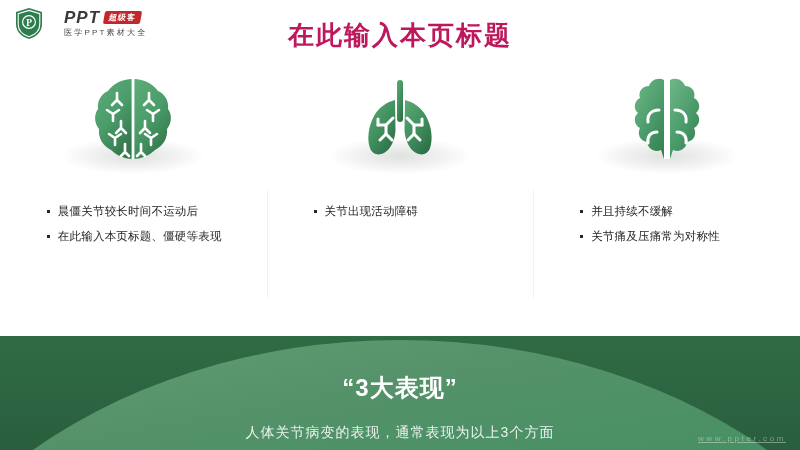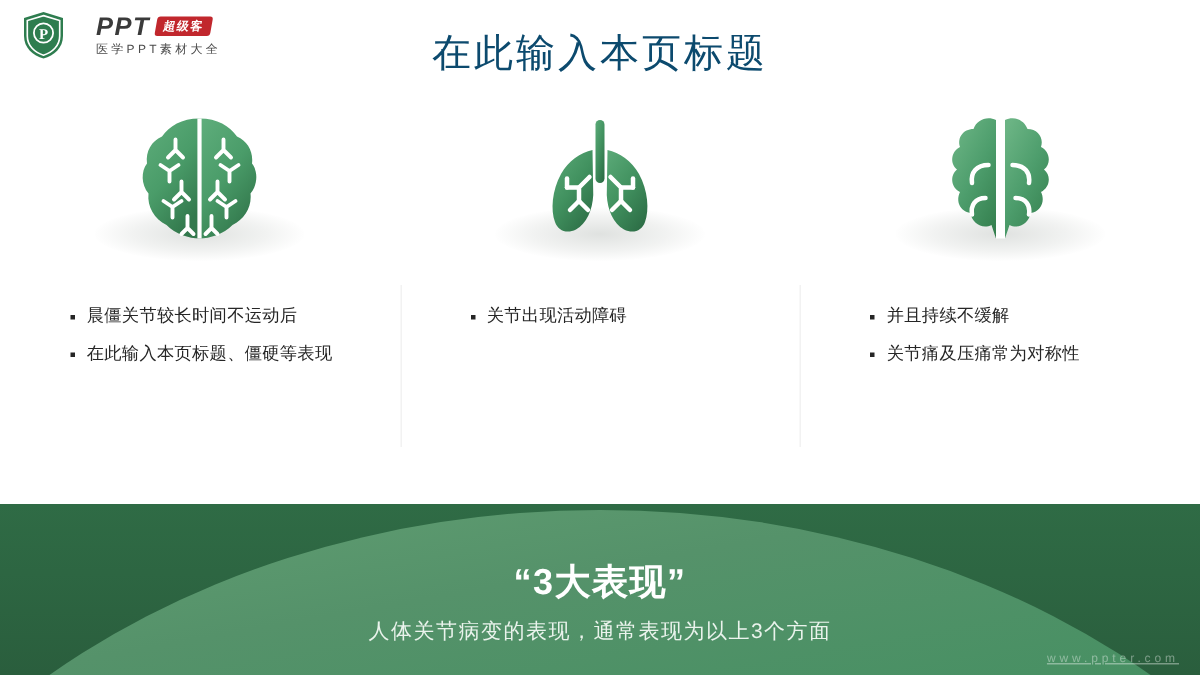--- a/index.html
+++ b/index.html
@@ -66,22 +66,22 @@
     line-height: 10px;
     white-space: nowrap;
   }
 
   
   #page-title {
     position: absolute;
     left: 0; right: 0; top: 18px;
     text-align: center;
     font-size: 26px;
-    font-weight: normal;
-    color: #0c4a6e;
+    font-weight: bold;
+    color: #be185d;
     letter-spacing: 2px;
   }
 
   
   #columns {
     position: absolute;
     left: 0; top: 72px;
     width: 800px;
     height: 240px;
     display: flex;
@@ -175,21 +175,21 @@
     z-index: 3;
   }
   #banner-title {
     margin-top: 36px;
     font-size: 24px;
     font-weight: bold;
     color: #ffffff;
     letter-spacing: 1px;
   }
   #banner-sub {
-    margin-top: 8px;
+    margin-top: 20px;
     font-size: 14px;
     color: #eaf3ec;
     letter-spacing: 1px;
   }
   #watermark {
     position: absolute;
     right: 14px; bottom: 7px;
     z-index: 4;
     font-size: 8px;
     letter-spacing: 2.6px;

